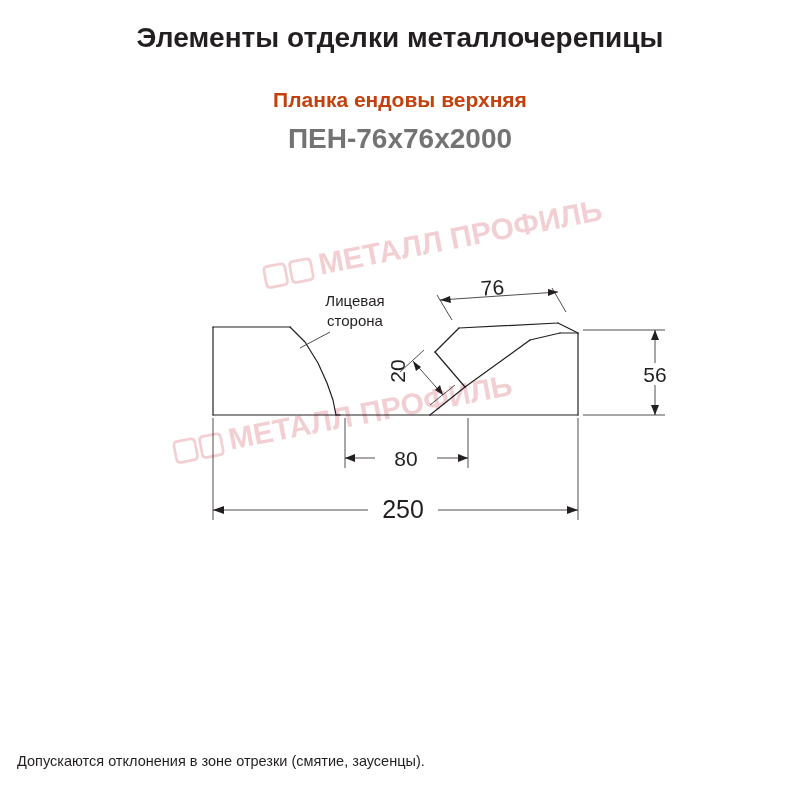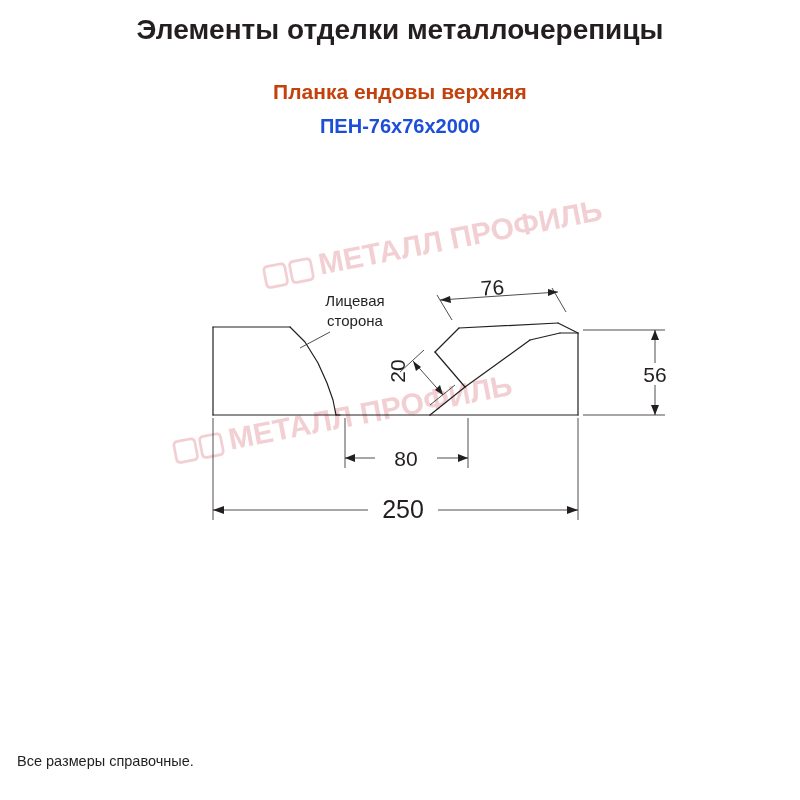--- a/index.html
+++ b/index.html
@@ -15,40 +15,40 @@
     position: relative;
     overflow: hidden;
   }
   .page {
     position: relative;
     width: 800px;
     height: 800px;
   }
   .title-block {
     text-align: center;
-    padding-top: 14px;
+    padding-top: 22px;
   }
   .main-title {
     font-size: 28px;
     font-weight: bold;
     letter-spacing: 0px;
     color: #231f20;
     margin: 0;
   }
   .sub-title {
     font-size: 21px;
     font-weight: bold;
     color: #c2410c;
     margin: 0;
     padding-top: 34px;
   }
   .code-title {
-    font-size: 20px;
+    font-size: 28px;
     font-weight: bold;
-    color: #1d4ed8;
+    color: #737373;
     margin: 0;
     padding-top: 11px;
   }
   .drawing-area {
     position: absolute;
     left: 0;
     top: 200px;
     width: 800px;
     height: 430px;
   }
@@ -182,16 +182,16 @@
         <text x="655" y="182" font-size="21" text-anchor="middle">56</text>
         <text x="406" y="266" font-size="21" text-anchor="middle">80</text>
         <text x="403" y="318" font-size="25" text-anchor="middle">250</text>
         <text x="355" y="106" font-size="15" text-anchor="middle">Лицевая</text>
         <text x="355" y="126" font-size="15" text-anchor="middle">сторона</text>
       </g>
     </svg>
   </div>
 
   <div class="footer">
-    <div>Все размеры справочные.</div>
+    <div>Допускаются отклонения в зоне отрезки (смятие, заусенцы).</div>
   </div>
 
 </div>
 
 </body></html>

